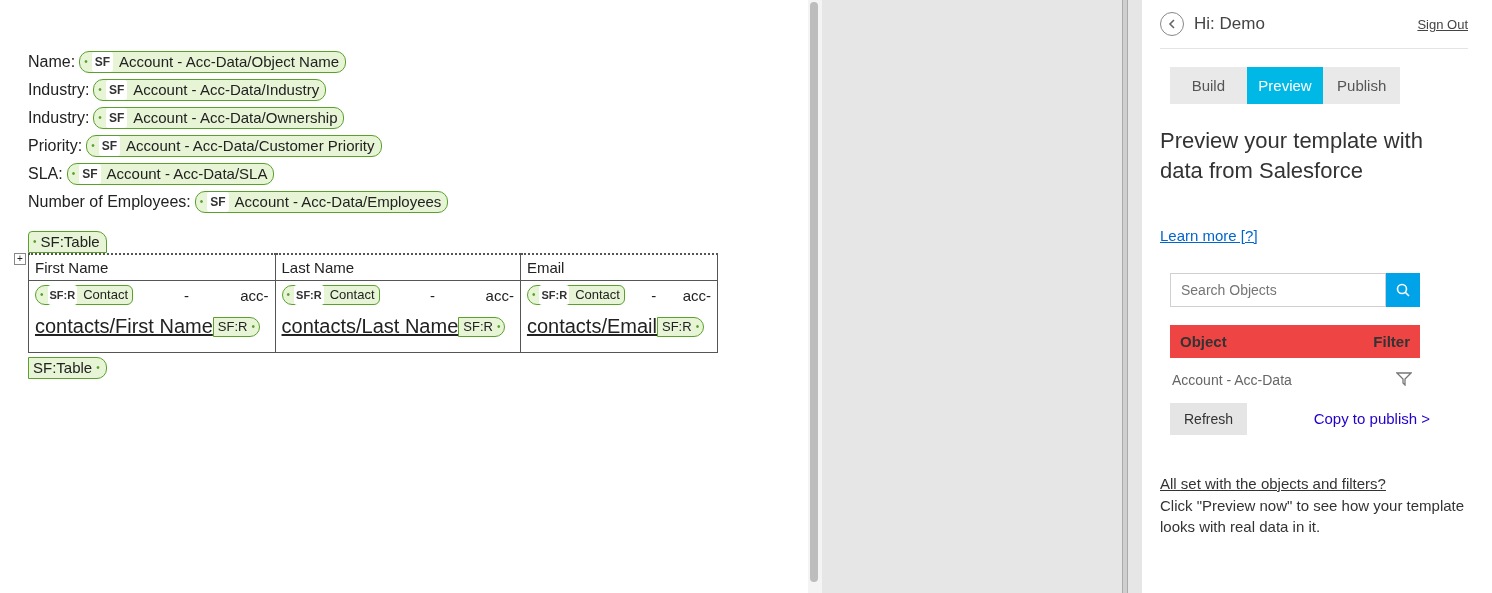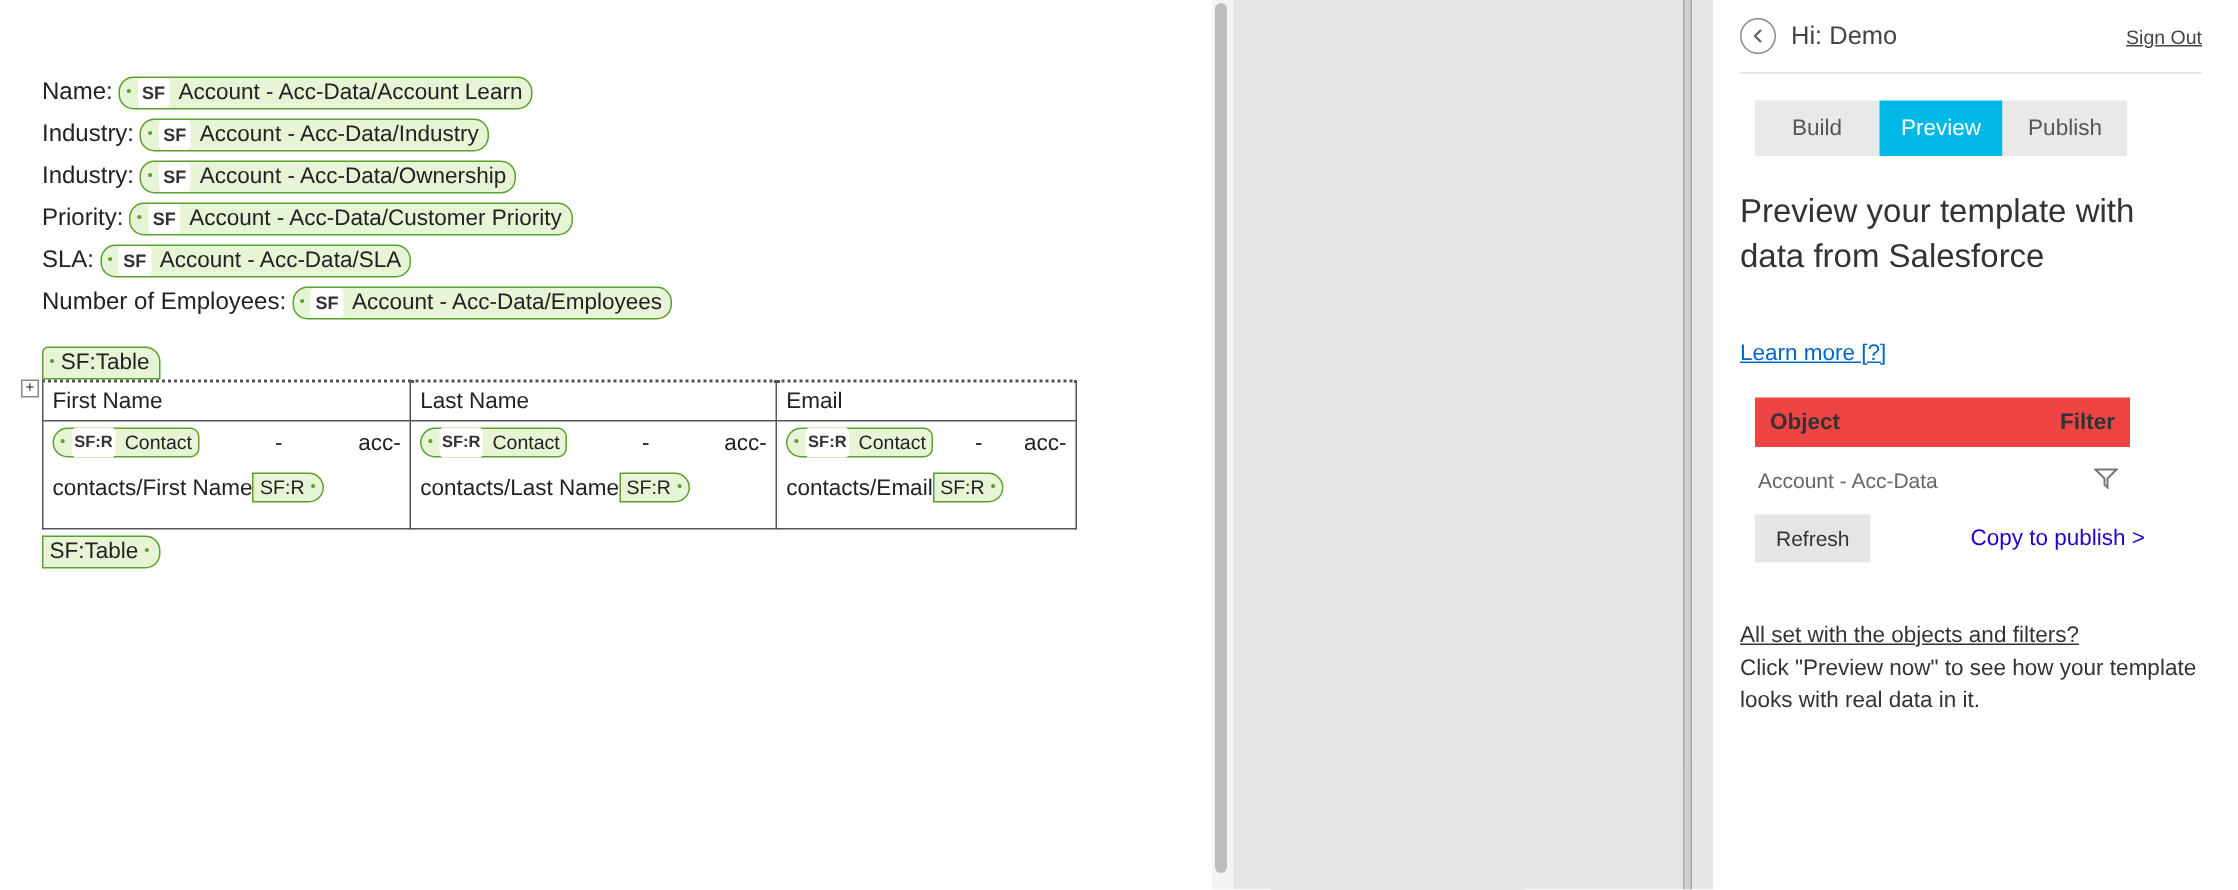--- a/index.html
+++ b/index.html
@@ -36,42 +36,42 @@
   }
   .sf-table-label-row { display: flex; align-items: center; }
   .sf-table-label-row .sf-token { border-bottom-left-radius: 0; border-bottom-right-radius: 0; }
   table.sf-table { border-collapse: collapse; width: 690px; margin-top: 0; }
   table.sf-table th, table.sf-table td { border: 1px solid #555; padding: 4px 6px; vertical-align: top; font-size: 15px; }
   table.sf-table th { border-top: 2px dotted #555; border-bottom: 1px solid #555; text-align: left; font-weight: 400; background: #fff; }
   table.sf-table td { height: 72px; }
   .cell-row1 { display: flex; justify-content: space-between; align-items: center; white-space: nowrap; }
   .cell-row1 .dash { margin: 0 6px; }
   .cell-row2 { margin-top: 10px; display: flex; align-items: center; gap: 0; }
-  .cell-path { font-size: 15px; }
+  .cell-path { font-size: 20px; text-decoration: underline; }
   .sf-token.sfr { height: 20px; font-size: 13px; padding: 0 4px; }
   .sf-table-close-row { margin-top: 4px; }
 
   
   .middle-gutter { flex: 0 0 334px; height: 100%; position: relative; background: #e6e6e6; }
   .scroll-channel { position: absolute; left: 0; top: 0; width: 14px; height: 100%; background: #f4f4f4; }
   .scroll-thumb { position: absolute; left: 2px; top: 2px; width: 8px; height: 580px; background: #bdbdbd; border-radius: 4px; }
   .pane-divider { position: absolute; right: 14px; top: 0; width: 6px; height: 100%; background: #cfcfcf; box-shadow: inset 1px 0 0 #aaa, inset -1px 0 0 #aaa; }
 
   
   .taskpane { flex: 1; height: 100%; background: #fff; padding: 8px 24px 0 18px; display: flex; flex-direction: column; position: relative; }
   .tp-header { display: flex; align-items: center; justify-content: space-between; padding: 4px 0 12px 0; border-bottom: 1px solid #e4e4e4; }
   .tp-header-left { display: flex; align-items: center; gap: 10px; }
   .back-circle {
     width: 24px; height: 24px; border: 1.5px solid #888; border-radius: 50%;
     display: flex; align-items: center; justify-content: center; color: #555; cursor: pointer;
   }
   .tp-title { font-size: 17px; color: #444; }
   .tp-signout { font-size: 13px; text-decoration: underline; color: #444; cursor: pointer; }
 
-  .seg-tabs { display: flex; margin: 18px 0 0 10px; width: 248px; }
+  .seg-tabs { display: flex; margin: 18px 0 0 10px; width: 230px; }
   .seg-tab { flex: 1; text-align: center; padding: 10px 0; font-size: 15px; background: #e9e9e9; color: #555; cursor: pointer; }
   .seg-tab.active { background: #00b8e6; color: #fff; }
 
   .tp-heading { font-size: 22px; font-weight: 400; color: #333; margin: 22px 0 14px 0; line-height: 1.35; }
   .tp-body { font-size: 15px; color: #444; line-height: 1.45; }
   .learn-more { color: #0066cc; text-decoration: underline; cursor: pointer; display: inline-block; margin-top: 4px; }
 
   .search-row { display: flex; margin: 26px 0 0 10px; width: 250px; }
   .search-row input {
     flex: 1; border: 1px solid #d0d0d0; height: 34px; padding: 0 10px; font-size: 14px; color: #666; outline: none;
@@ -98,21 +98,21 @@
 </head>
 <body>
 
 <div class="editor-region">
   <div class="editor-inner">
 
     <div class="field-line">
       <span class="field-label">Name:</span>
       <span class="sf-token open-left open-right dotleft">
         <span class="sf-badge">SF</span>
-        <span>Account - Acc-Data/Account Learn</span>
+        <span>Account - Acc-Data/Object Name</span>
       </span>
     </div>
     <div class="field-line">
       <span class="field-label">Industry:</span>
       <span class="sf-token open-left open-right dotleft">
         <span class="sf-badge">SF</span>
         <span>Account - Acc-Data/Industry</span>
       </span>
     </div>
     <div class="field-line">
@@ -250,20 +250,29 @@
     <div class="seg-tab active">Preview</div>
     <div class="seg-tab">Publish</div>
   </div>
 
   <div class="tp-heading">Preview your template with data from Salesforce</div>
   <div class="tp-body">
     <br>
     <span class="learn-more">Learn more [?]</span>
   </div>
 
+  <div class="search-row">
+    <input type="text" placeholder="Search Objects" style="">
+    <button class="search-btn">
+      <svg width="16" height="16" viewBox="0 0 16 16">
+        <circle cx="7" cy="7" r="4.5" fill="none" stroke="#fff" stroke-width="1.6"></circle>
+        <line x1="10.5" y1="10.5" x2="14" y2="14" stroke="#fff" stroke-width="1.6"></line>
+      </svg>
+    </button>
+  </div>
 
   <div class="obj-table">
     <div class="obj-head">
       <div class="col-o">Object</div>
       <div>Filter</div>
     </div>
     <div class="obj-row">
       <div class="col-o">Account - Acc-Data</div>
       <div class="filter-icon">
         <svg width="16" height="14" viewBox="0 0 16 14">

